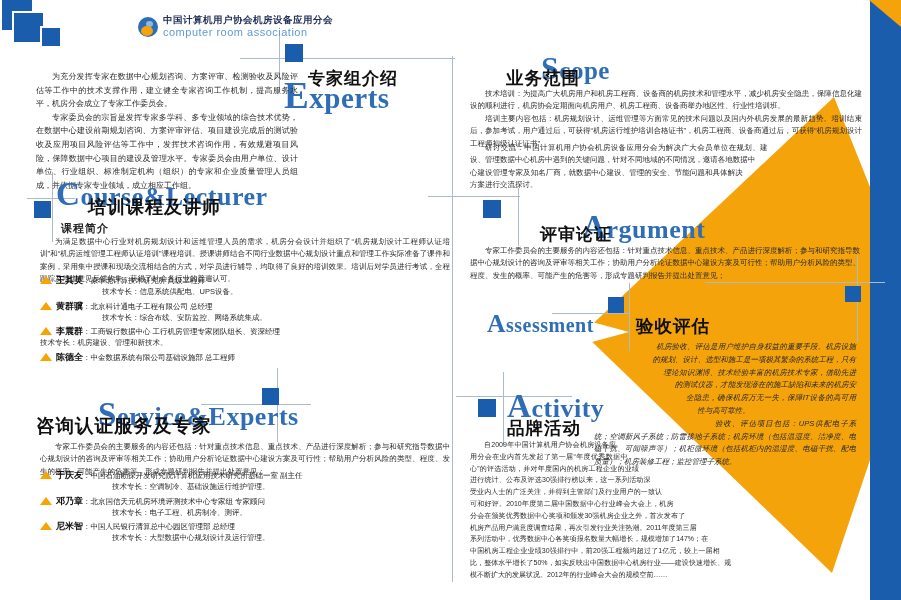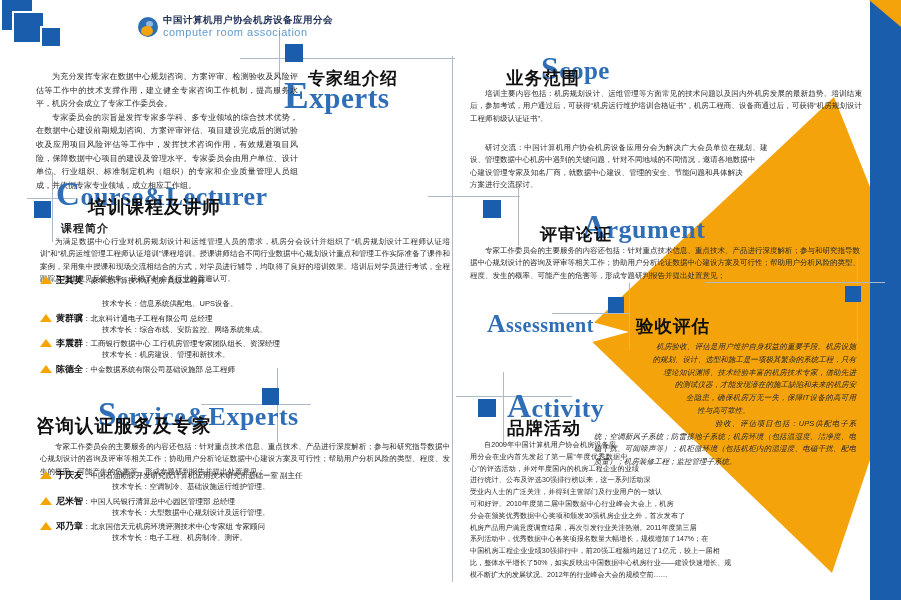--- a/index.html
+++ b/index.html
@@ -83,61 +83,62 @@
   <div class="bsq" style="left:34px;top:201px;width:17px;height:17px;"></div>
   <div class="ten" style="left:56px;top:177px;font-size:26px;">Course&amp;Lecturer</div>
   <div class="tzh" style="left:88px;top:198px;font-size:18px;">培训课程及讲师</div>
   <div class="subhead" style="left:61px;top:221px;">课程简介</div>
   <div class="para" style="left:40px;top:236px;width:410px;">
     <p>为满足数据中心行业对机房规划设计和运维管理人员的需求，机房分会设计并组织了“机房规划设计工程师认证培训”和“机房运维管理工程师认证培训”课程培训。授课讲师结合不同行业数据中心规划设计重点和管理工作实际准备了课件和案例，采用集中授课和现场交流相结合的方式，对学员进行辅导，均取得了良好的培训效果。培训后对学员进行考试，全程跟踪及培训意见反馈收集，获得了社会各行业的普遍认可。</p>
   </div>
   <div class="plist" style="left:40px;top:275px;width:414px;">
     <div class="person">
       <div class="pl1"><span class="tri"></span><span class="pname">王其英</span><span>：</span><span>原华北计算技术研究所 高级工程师</span></div>
-      <div class="pl2" style="margin-left:62px;margin-top:12px;">技术专长：信息系统供配电、UPS设备。</div>
+      <div class="pl2" style="margin-left:62px;">技术专长：信息系统供配电、UPS设备。</div>
     </div>
     <div class="person">
       <div class="pl1"><span class="tri"></span><span class="pname">黄群骥</span><span>：</span><span>北京科计通电子工程有限公司 总经理</span></div>
       <div class="pl2" style="margin-left:62px;">技术专长：综合布线、安防监控、网络系统集成。</div>
     </div>
     <div class="person">
       <div class="pl1"><span class="tri"></span><span class="pname">李震群</span><span>：</span><span>工商银行数据中心 工行机房管理专家团队组长、资深经理</span></div>
-      <div class="pl2" style="margin-left:62px;">技术专长：机房建设、管理和新技术。</div>
+      <div class="pl2" style="">技术专长：机房建设、管理和新技术。</div>
     </div>
     <div class="person">
       <div class="pl1"><span class="tri"></span><span class="pname">陈德全</span><span>：</span><span>中金数据系统有限公司基础设施部 总工程师</span></div>
     </div>
   </div>
 
   <div class="vline" style="left:277px;top:368px;height:74px;"></div>
   <div class="hline" style="left:201px;top:404px;width:110px;"></div>
   <div class="bsq" style="left:262px;top:388px;width:17px;height:17px;"></div>
   <div class="ten" style="left:98px;top:397px;font-size:26px;">Service&amp;Experts</div>
   <div class="tzh" style="left:36px;top:417px;font-size:18.5px;">咨询认证服务及专家</div>
   <div class="para" style="left:40px;top:441px;width:410px;">
     <p>专家工作委员会的主要服务的内容还包括：针对重点技术信息、重点技术、产品进行深度解析；参与和研究指导数据中心规划设计的咨询及评审等相关工作；协助用户分析论证数据中心建设方案及可行性；帮助用户分析风险的类型、程度、发生的概率、可能产生的危害等，形成专题研判报告并提出处置意见；</p>
   </div>
   <div class="plist" style="left:40px;top:470px;width:414px;">
     <div class="person">
       <div class="pl1"><span class="tri"></span><span class="pname">于庆友</span><span>：</span><span>中国石油勘探开发研究院计算机应用技术研究所基础一室 副主任</span></div>
       <div class="pl2" style="margin-left:72px;">技术专长：空调制冷、基础设施运行维护管理。</div>
     </div>
     <div class="person">
+      <div class="pl1"><span class="tri"></span><span class="pname">邓乃章</span><span>：</span><span>北京国信天元机房环境评测技术中心专家组 专家顾问</span></div>
+      <div class="pl2" style="margin-left:72px;">技术专长：电子工程、机房制冷、测评。</div>
+    </div>
+    <div class="person">
       <div class="pl1"><span class="tri"></span><span class="pname">尼米智</span><span>：</span><span>中国人民银行清算总中心园区管理部 总经理</span></div>
       <div class="pl2" style="margin-left:72px;">技术专长：大型数据中心规划设计及运行管理。</div>
-    </div>
-    <div class="person">
-      <div class="pl1"><span class="tri"></span><span class="pname">邓乃章</span><span>：</span><span>北京国信天元机房环境评测技术中心专家组 专家顾问</span></div>
-      <div class="pl2" style="margin-left:72px;">技术专长：电子工程、机房制冷、测评。</div>
     </div>
   </div>
 
   <div class="ten" style="left:541px;top:52px;font-size:25px;">Scope</div>
   <div class="tzh" style="left:506px;top:70px;font-size:17.5px;">业务范围</div>
   <div class="para" style="left:470px;top:88px;width:392px;">
+    <p>技术培训：为提高广大机房用户和机房工程商、设备商的机房技术和管理水平，减少机房安全隐患，保障信息化建设的顺利进行，机房协会定期面向机房用户、机房工程商、设备商举办地区性、行业性培训班。</p>
     <p>培训主要内容包括：机房规划设计、运维管理等方面常见的技术问题以及国内外机房发展的最新趋势。培训结束后，参加考试，用户通过后，可获得“机房运行维护培训合格证书”，机房工程商、设备商通过后，可获得“机房规划设计工程师初级认证证书”。</p>
   </div>
   <div class="para" style="left:470px;top:142px;width:316px;">
     <span class="shapeR3"></span>
     <p>研讨交流：中国计算机用户协会机房设备应用分会为解决广大会员单位在规划、建设、管理数据中心机房中遇到的关键问题，针对不同地域的不同情况，邀请各地数据中心建设管理专家及知名厂商，就数据中心建设、管理的安全、节能问题和具体解决方案进行交流探讨。</p>
   </div>
 
   <div class="vline" style="left:518px;top:188px;height:58px;"></div>
   <div class="hline" style="left:428px;top:196px;width:92px;"></div>
   <div class="bsq" style="left:483px;top:200px;width:18px;height:18px;"></div>

